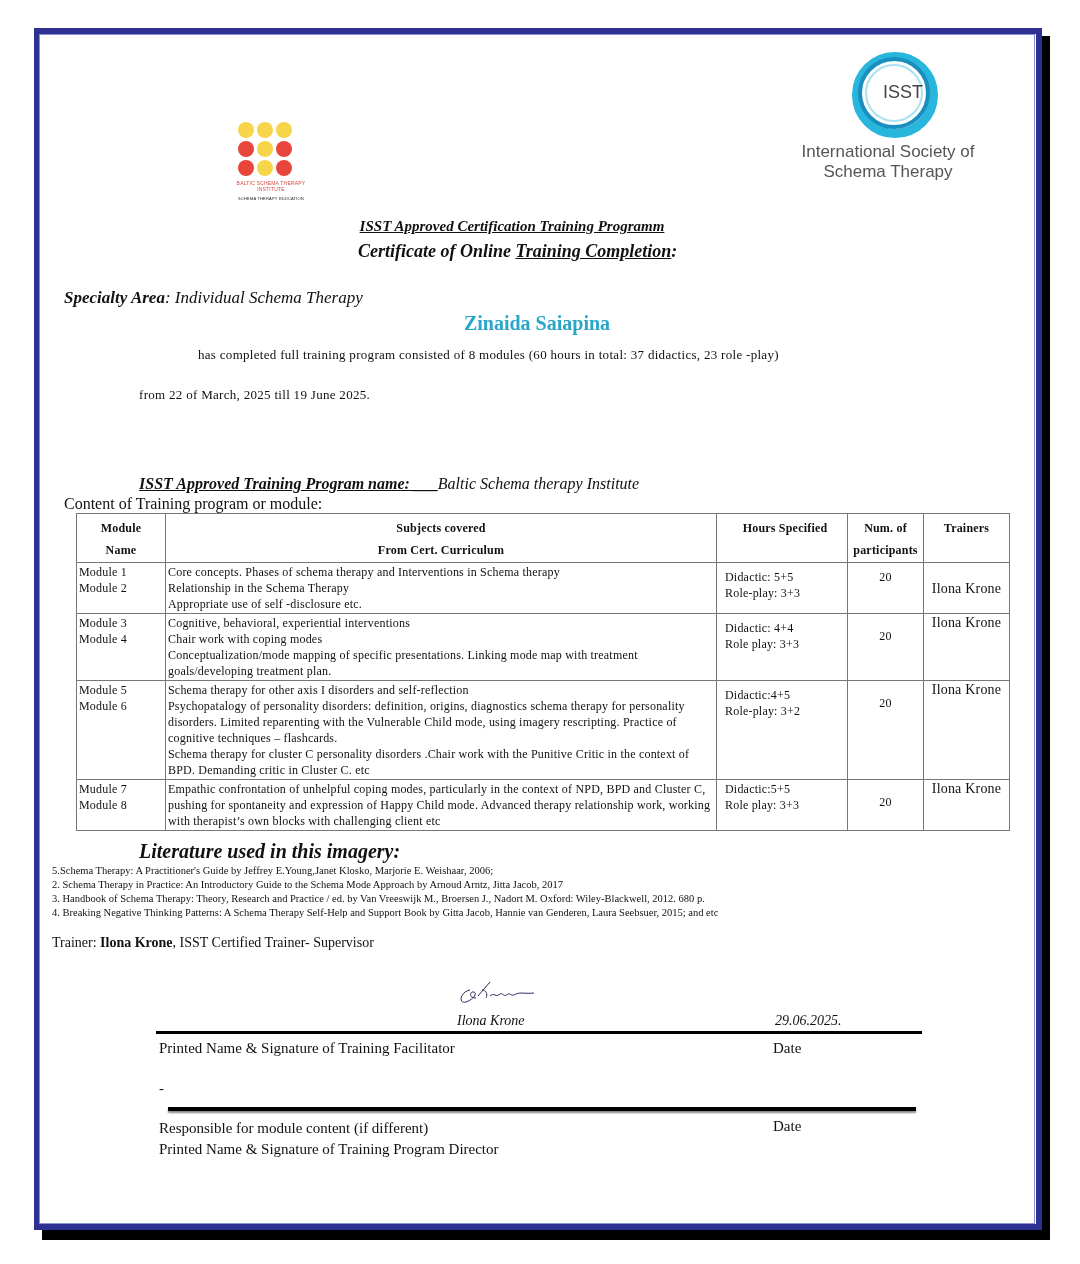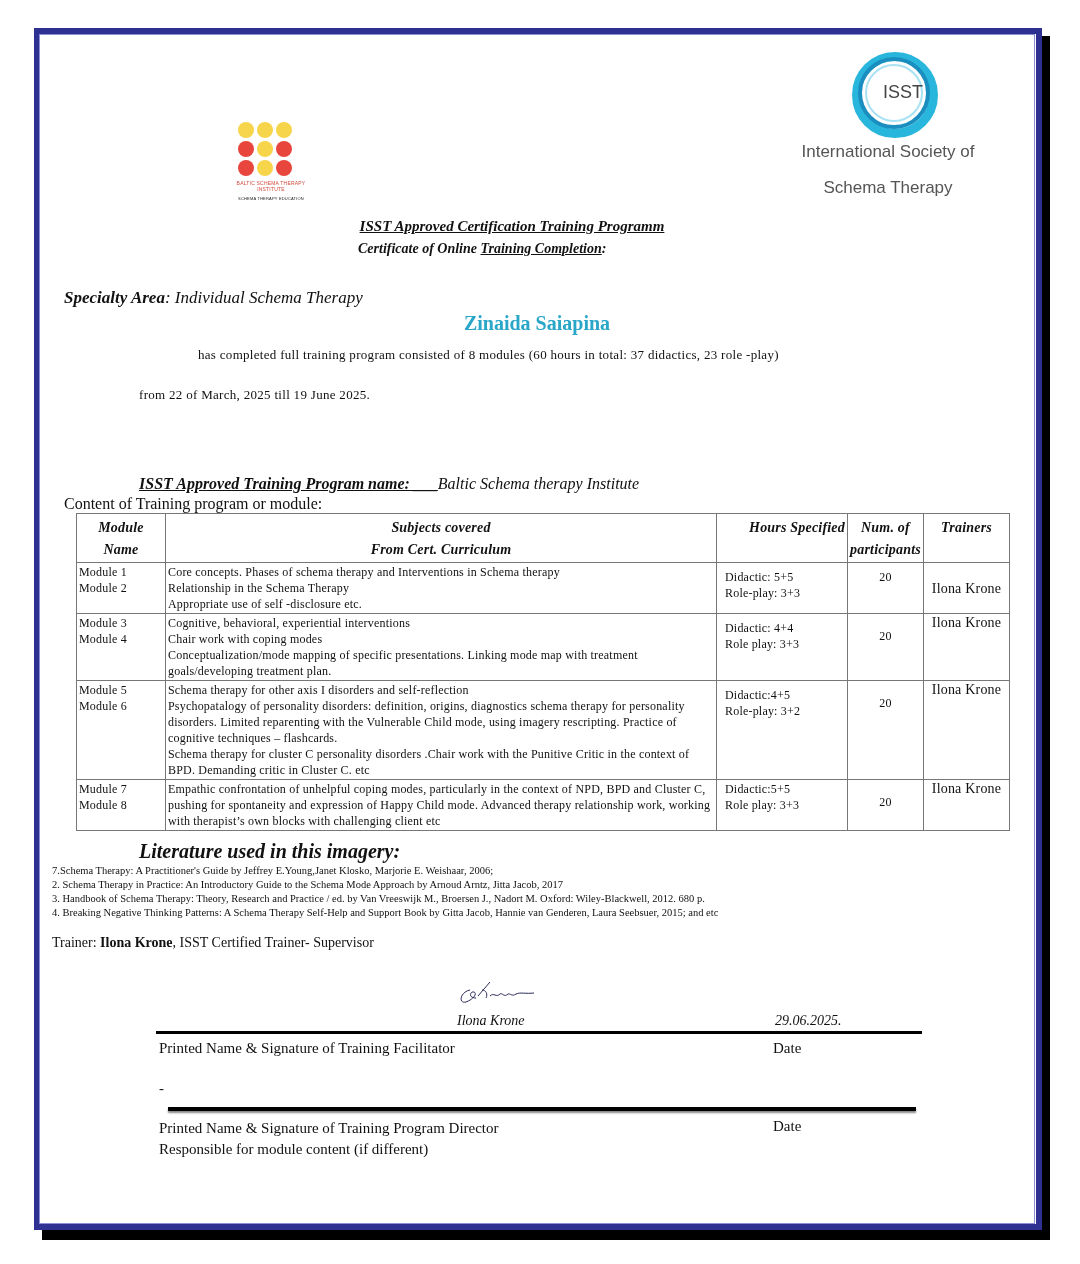--- a/index.html
+++ b/index.html
@@ -23,36 +23,36 @@
   
   .isst-logo { left:788px; top:52px; width:200px; text-align:center; }
   .isst-ring { position:relative; width:86px; height:86px; margin:0 auto 0 auto; left:7px; }
   .ring-outer { position:absolute; inset:0; border-radius:50%; border:9px solid #29b6dc; box-sizing:border-box; }
   .ring-mid { position:absolute; left:6px; top:5px; width:72px; height:72px; border-radius:50%; border:4px solid #1a8fbf; box-sizing:border-box; }
   .ring-inner { position:absolute; left:13px; top:12px; width:58px; height:58px; border-radius:50%; border:2px solid #a9e2f2; box-sizing:border-box; background:#fff; }
   .ring-text { position:absolute; left:16px; right:0; top:30px; font-family:"Liberation Sans", sans-serif; font-size:18px; color:#444; }
   .isst-name { font-family:"Liberation Sans", sans-serif; font-size:17px; color:#555; line-height:20px; margin-top:4px; }
 
   .title1 { left:0; width:1024px; top:218px; text-align:center; font-weight:bold; font-style:italic; font-size:15px; text-decoration:underline; padding-left:0; }
-  .title2 { left:358px; top:241px; font-weight:bold; font-style:italic; font-size:14px; }
+  .title2 { left:358px; top:241px; font-weight:bold; font-style:italic; font-size:18px; }
   .u { text-decoration:underline; }
 
   .specialty { left:64px; top:288px; font-size:17px; font-style:italic; }
   .specialty b { font-weight:bold;margin-top:32px; }
   .recipient { left:0; width:1074px; top:312px; text-align:center; font-size:20px; font-weight:bold; color:#2aa6c9; }
   .completed { left:198px; top:347px; font-size:13px; letter-spacing:0.3px; }
   .dates { left:139px; top:387px; font-size:13px; letter-spacing:0.3px; }
 
   .program { left:139px; top:475px; font-size:16px;font-style:italic; }
   .program .lbl { font-weight:bold; text-decoration:underline; }
   .content-lbl { left:64px; top:495px; font-size:16px; }
 
   table.mods { position:absolute; left:76px; top:513px; width:934px; border-collapse:collapse; font-size:12px; letter-spacing:0.2px; }
   table.mods td, table.mods th { border:1px solid #777; vertical-align:top; padding:1px 2px; line-height:16px; }
-  table.mods th { font-weight:bold; font-size:14px; line-height:22px; text-align:center; padding-top:3px;font-style:italic; }
+  table.mods th { font-weight:bold; font-size:12px; line-height:22px; text-align:center; padding-top:3px; }
   .c-mod { width:84px; }
   .c-sub { width:546px; }
   .c-hrs { width:120px; padding-left:8px !important; }
   .c-num { width:71px; text-align:center; }
   .c-tr { text-align:center; font-size:14px; }
   .hrs-cell { padding-top:6px !important; }
   .num-cell { padding-top:14px !important; }
 
   .lit-title { left:139px; top:840px; font-size:20px; font-weight:bold; font-style:italic; }
   .lit { left:52px; top:864px; font-size:10.5px; line-height:14px; }
@@ -93,21 +93,21 @@
 </div>
 
 <div class="abs isst-logo">
   <div class="isst-ring">
     <div class="ring-outer"></div>
     <div class="ring-mid"></div>
     <div class="ring-inner"></div>
     <div class="ring-text">ISST</div>
   </div>
   <div class="isst-name">International Society of</div>
-  <div class="isst-name" style="margin-top:16px">Schema Therapy</div>
+  <div class="isst-name" style="margin-top:0">Schema Therapy</div>
 </div>
 
 <div class="abs title1">ISST Approved Certification Training Programm</div>
 <div class="abs title2"><span>Certificate of Online </span><span class="u">Training  Completion</span><span>:</span></div>
 
 <div class="abs specialty"><b>Specialty Area</b><span>: Individual Schema Therapy</span></div>
 
 <div class="abs recipient">Zinaida Saiapina</div>
 <div class="abs completed">has completed full training program consisted of  8  modules  (60 hours in total: 37 didactics, 23  role -play)</div>
 <div class="abs dates">from 22 of   March, 2025  till 19  June 2025.</div>
@@ -119,21 +119,21 @@
   <tbody>
       <tr>
     <th class="c-mod">
           <div>Module</div>
           <div>Name</div>
         </th>
     <th class="c-sub">
           <div>Subjects covered</div>
           <div>From Cert. Curriculum</div>
         </th>
-    <th class="c-hrs" style="text-align:right;padding-left:12px">
+    <th class="c-hrs" style="text-align:center;padding-left:12px">
           <div>Hours Specified</div>
         </th>
     <th class="c-num">
           <div>Num. of</div>
           <div>participants</div>
         </th>
     <th>
           <div>Trainers</div>
         </th>
   </tr>
@@ -205,21 +205,21 @@
           <div>Role play: 3+3</div>
         </td>
     <td class="c-num num-cell">20</td>
     <td class="c-tr">Ilona Krone</td>
   </tr>
 </tbody>
   </table>
 
 <div class="abs lit-title">Literature used in this imagery:</div>
 <div class="abs lit">
-  <div>7.Schema Therapy: A Practitioner's Guide by Jeffrey E.Young,Janet Klosko, Marjorie E. Weishaar, 2006;</div>
+  <div>5.Schema Therapy: A Practitioner's Guide by Jeffrey E.Young,Janet Klosko, Marjorie E. Weishaar, 2006;</div>
   <div>2. Schema Therapy in Practice: An Introductory Guide to the Schema Mode Approach by Arnoud Arntz, Jitta Jacob, 2017</div>
   <div>3. Handbook of Schema Therapy: Theory, Research and Practice / ed. by Van Vreeswijk M., Broersen J., Nadort M. Oxford: Wiley-Blackwell, 2012. 680 p.</div>
   <div>4. Breaking Negative Thinking Patterns: A Schema Therapy Self-Help and Support Book by Gitta Jacob, Hannie van Genderen, Laura Seebsuer, 2015; and etc</div>
 </div>
 
 <div class="abs trainer"><span>Trainer: </span><b>Ilona Krone</b><span>, ISST Certified Trainer- Supervisor</span></div>
 
 <div class="abs sig">
   <svg width="84" height="30" viewBox="0 0 84 30">
     <path d="M14 10 C4 12, 2 24, 10 22 C16 20, 22 14, 18 12 C14 11, 12 18, 20 18 M22 16 L34 2 M26 10 C30 10, 32 14, 30 18 M34 16 C38 12, 40 18, 44 14 C46 12, 48 18, 52 14 C54 13, 56 17, 60 14 C64 12, 70 14, 78 13" fill="none" stroke="#2a2a5a" stroke-width="1"></path>
@@ -227,16 +227,16 @@
 </div>
 <div class="abs sig-name">Ilona Krone</div>
 <div class="abs sig-date">29.06.2025.</div>
 <div class="abs line1"></div>
 <div class="abs fac-lbl">Printed Name &amp; Signature of Training Facilitator</div>
 <div class="abs fac-date">Date</div>
 
 <div class="abs dash">-</div>
 <div class="abs line2"></div>
 <div class="abs dir-lbl">
+  <div>Responsible for module content (if different)</div>
   <div>Printed Name &amp; Signature of Training Program Director</div>
-  <div>Responsible for module content (if different)</div>
 </div>
 <div class="abs dir-date">Date</div>
 
 </body></html>

